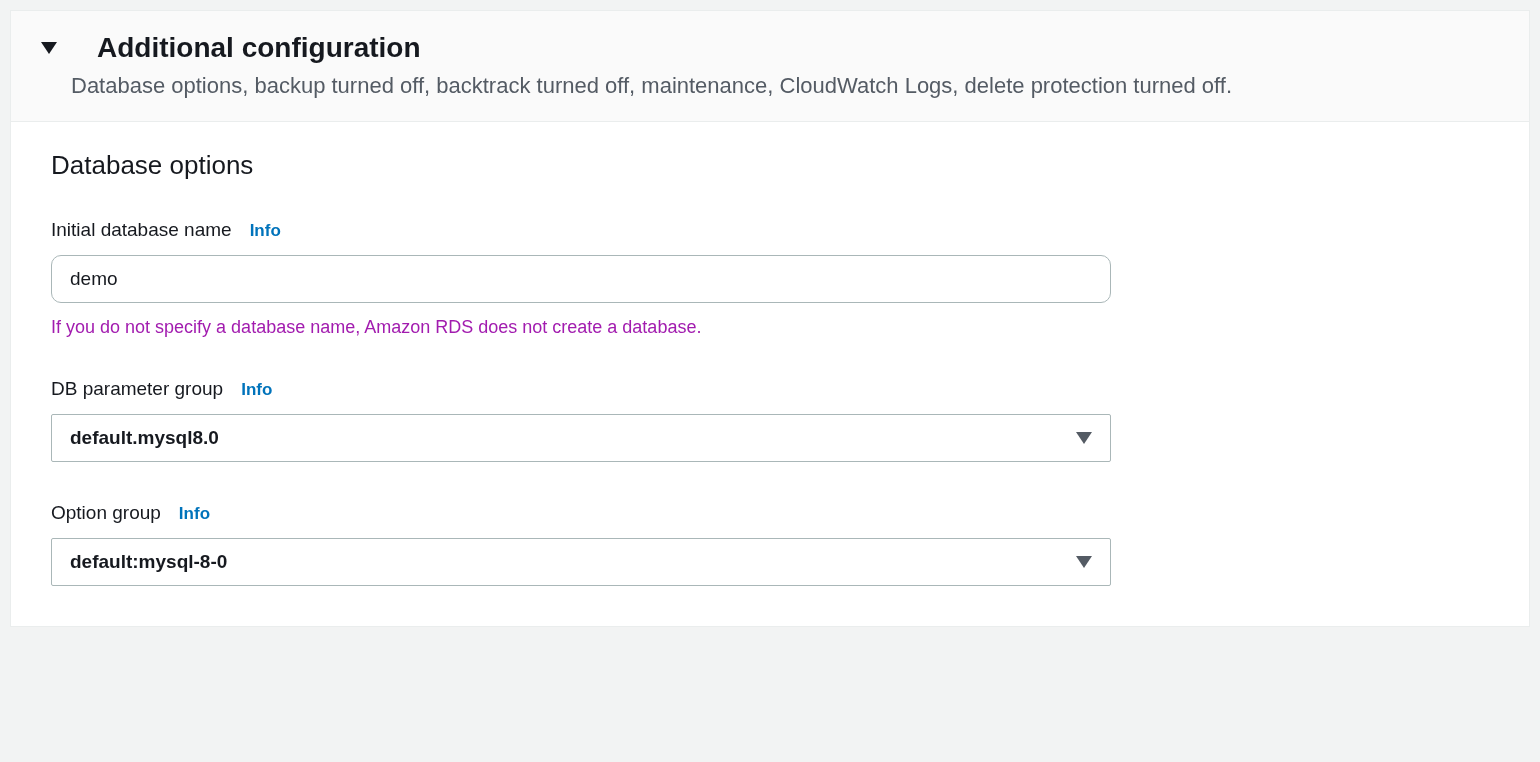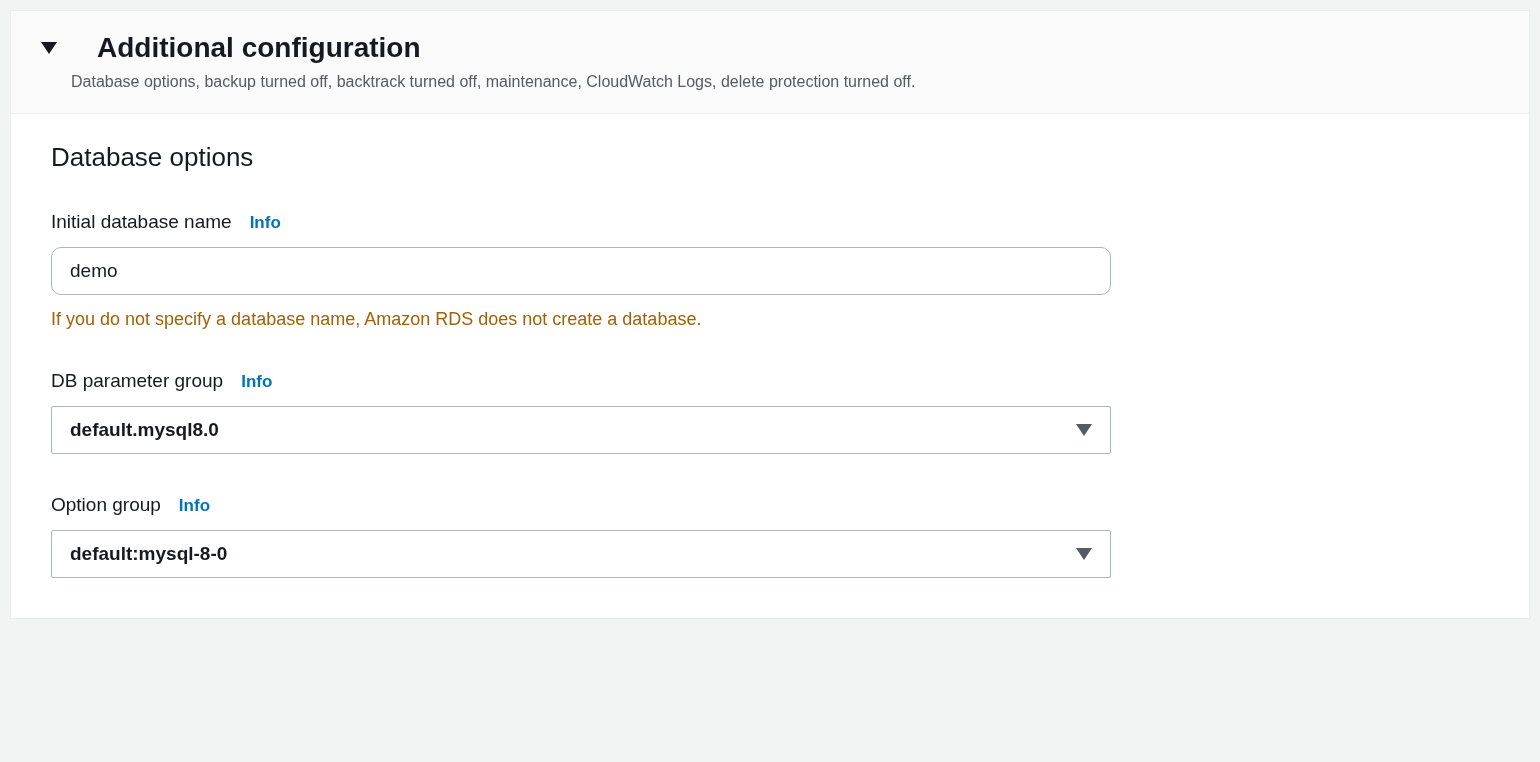--- a/index.html
+++ b/index.html
@@ -37,21 +37,21 @@
       gap: 6px;
     }
     .expander-title {
       font-size: 28px;
       font-weight: 700;
       color: #16191f;
       line-height: 1.2;
       margin-left: 26px;
     }
     .expander-subtitle {
-      font-size: 16px;
+      font-size: 22px;
       color: #545b64;
       line-height: 1.4;
     }
     .body-section {
       padding: 28px 40px 40px 40px;
     }
     .section-title {
       font-size: 26px;
       font-weight: 400;
       color: #16191f;
@@ -88,21 +88,21 @@
       padding: 12px 18px;
       border: 1px solid #aab7b8;
       border-radius: 10px;
       background: #fff;
       color: #16191f;
       outline: none;
       font-family: inherit;
     }
     .helper-text {
       font-size: 18px;
-      color: #a16207;
+      color: #a21caf;
       margin-top: 14px;
     }
     .select-wrap {
       position: relative;
       max-width: 1060px;
     }
     .select-box {
       width: 100%;
       display: flex;
       align-items: center;

